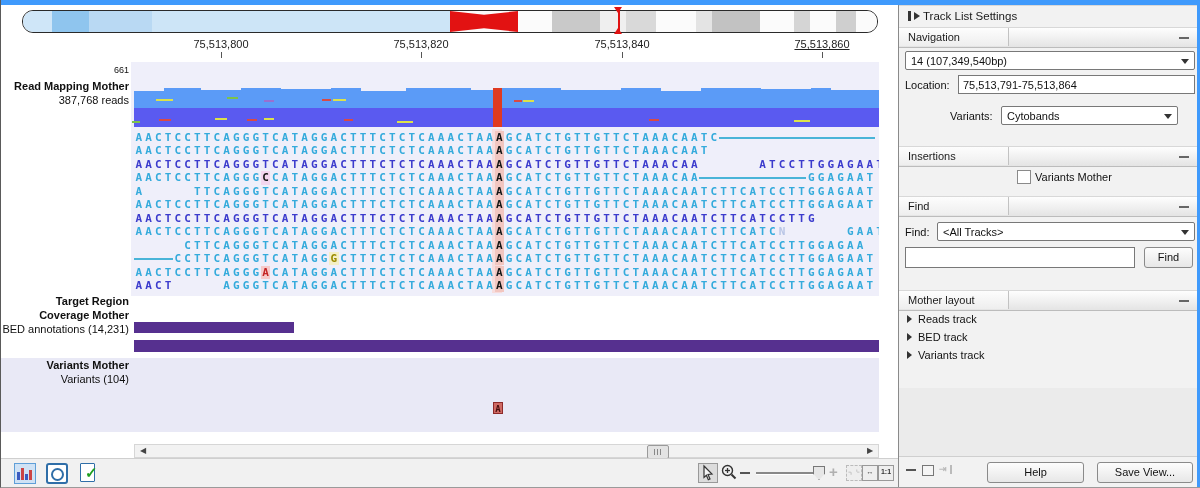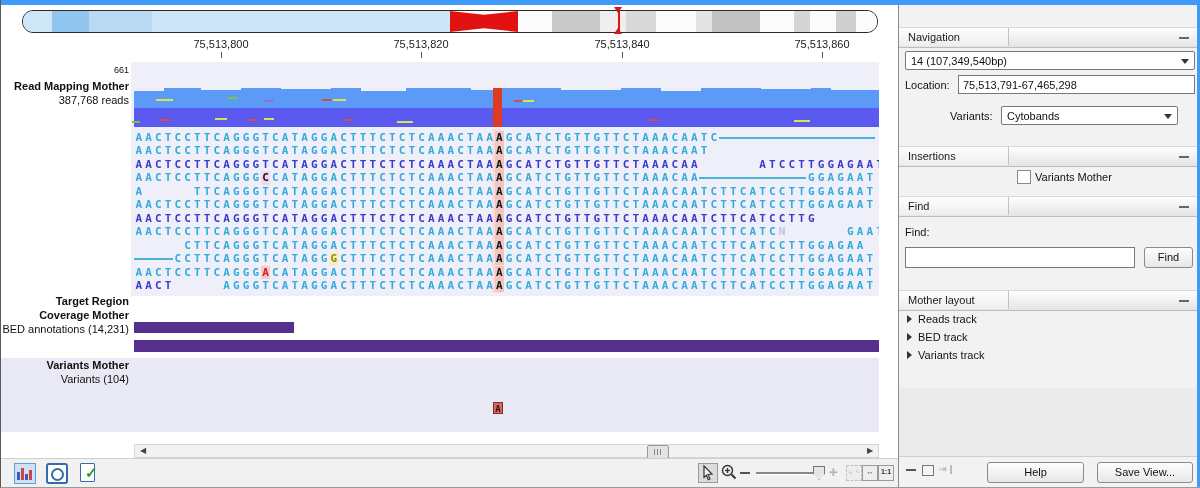--- a/index.html
+++ b/index.html
@@ -136,21 +136,21 @@
       <span class="tri-b"></span>
   </div>
 
   <div id="ruler">
       <div class="tick-label" style="left: 220px;">75,513,800</div>
       <div class="tick-mark" style="left: 220px;"></div>
       <div class="tick-label" style="left: 420px;">75,513,820</div>
       <div class="tick-mark" style="left: 420px;"></div>
       <div class="tick-label" style="left: 621px;">75,513,840</div>
       <div class="tick-mark" style="left: 621px;"></div>
-      <div class="tick-label" style="left: 821px;">75,513,860</div>
+      <div class="tick-label" style="left: 821px; text-decoration: underline;">75,513,860</div>
       <div class="tick-mark" style="left: 821px;"></div>
     </div>
 
   <div class="abs" id="rm-bg"></div>
   <div class="abs" id="var-bg"></div>
 
   <div class="abs tlabel" style="top:65px;font-size:9px;font-weight:normal;">661</div>
   <div class="abs tlabel b" style="top:80px;">Read Mapping Mother</div>
   <div class="abs tlabel" style="top:94px;">387,768 reads</div>
 
@@ -1104,49 +1104,57 @@
     <div class="abs" id="zoom-slider-track"></div>
     <div class="abs" id="zoom-slider-thumb"></div>
     <div class="abs" id="plus-tool">+</div>
     <div class="mini-btn" id="fit-sel">⌍⌎</div>
     <div class="mini-btn" id="fit-w">↔</div>
     <div class="mini-btn" id="one2one">1:1</div>
   </div>
 
   <div class="abs" id="panel"></div>
 
+  <div class="abs ph" id="panel-title" style="left:898px;top:5px;">
+    <span class="toggle-icon"></span>
+    <span class="txt">Track List Settings</span>
+  </div>
 
   <div class="abs ph" style="left:898px;top:27px;">
     <span class="tab">Navigation</span>
     <span class="minus"></span>
   </div>
   <div class="abs combo" style="left:904px;top:51px;width:290px;">
     <span>14 (107,349,540bp)</span>
     <span class="arr"></span>
   </div>
   <div class="abs plabel" style="left:904px;top:79px;">Location:</div>
-  <div class="abs field" style="left:957px;top:75px;width:237px;">75,513,791-67,465,298</div>
+  <div class="abs field" style="left:957px;top:75px;width:237px;">75,513,791-75,513,864</div>
   <div class="abs plabel" style="left:949px;top:110px;">Variants:</div>
   <div class="abs combo" style="left:1000px;top:106px;width:177px;">
     <span>Cytobands</span>
     <span class="arr"></span>
   </div>
 
   <div class="abs ph" style="left:898px;top:146px;">
     <span class="tab">Insertions</span>
     <span class="minus"></span>
   </div>
   <div class="abs cb" style="left:1016px;top:170px;"></div>
   <div class="abs plabel" style="left:1034px;top:171px;">Variants Mother</div>
 
   <div class="abs ph" style="left:898px;top:196px;">
     <span class="tab">Find</span>
     <span class="minus"></span>
   </div>
   <div class="abs plabel" style="left:904px;top:226px;">Find:</div>
+  <div class="abs combo" style="left:936px;top:222px;width:258px;">
+    <span>&lt;All Tracks&gt;</span>
+    <span class="arr"></span>
+  </div>
   <div class="abs field" style="left:904px;top:247px;width:230px;height:21px;"></div>
   <div class="abs btn" style="left:1143px;top:247px;width:49px;height:21px;line-height:19px;">Find</div>
 
   <div class="abs ph" style="left:898px;top:290px;">
     <span class="tab">Mother layout</span>
     <span class="minus"></span>
   </div>
   <div id="tl-items">
       <div class="abs tl-item" style="left: 906px; top: 313px;"><span class="tri"></span><span>Reads track</span></div>
       <div class="abs tl-item" style="left: 906px; top: 331px;"><span class="tri"></span><span>BED track</span></div>

